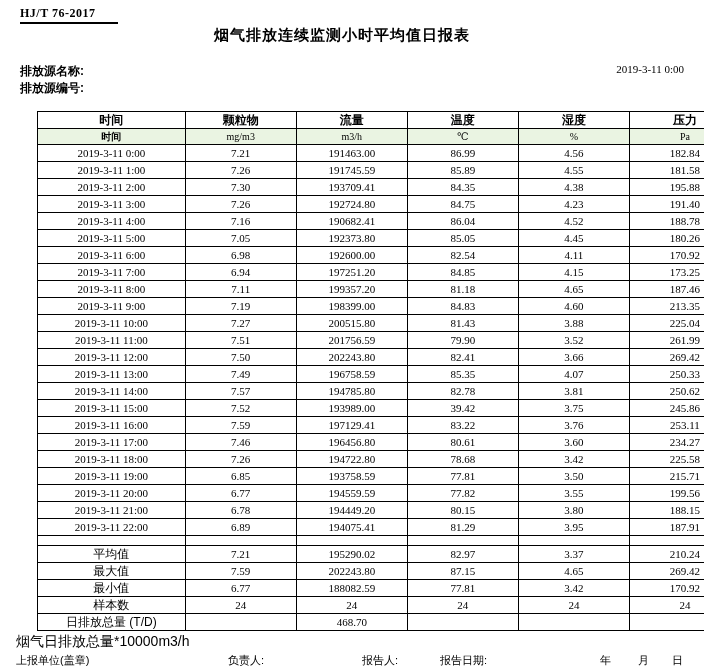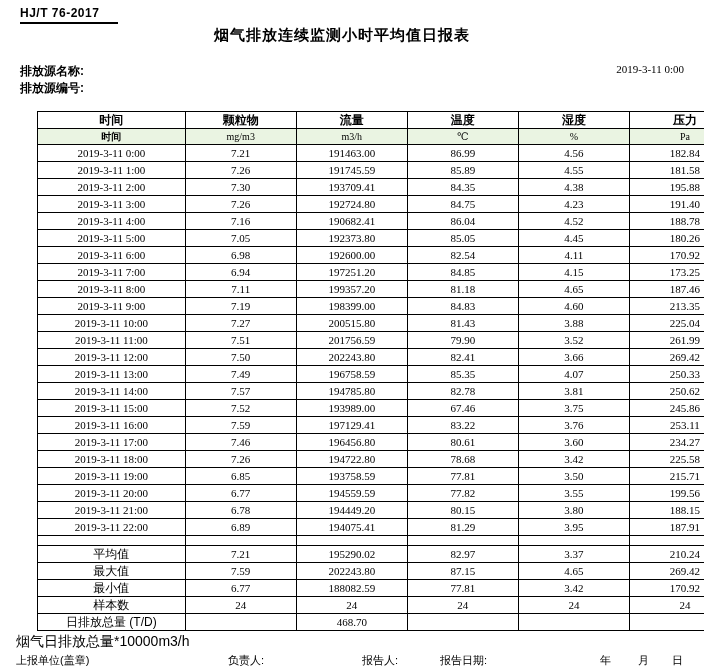--- a/index.html
+++ b/index.html
@@ -6,21 +6,21 @@
   body{
     width:704px;height:668px;
     background:#ffffff;
     font-family:"Liberation Sans","DejaVu Sans",sans-serif;
     color:#000;
     position:relative;
     overflow:hidden;
   }
   .std-code{
     position:absolute;left:20px;top:6px;
-    font-family:Liberation Sans, sans-serif;
+    font-family:Liberation Serif, serif;
     font-weight:bold;font-size:12px;letter-spacing:0.5px;
   }
   .std-rule{
     position:absolute;left:20px;top:22px;width:98px;height:2px;background:#000;
   }
   .title{
     position:absolute;left:0;top:26px;width:684px;text-align:center;
     font-size:15px;font-weight:bold;letter-spacing:1px;
   }
   .src-name{
@@ -228,21 +228,21 @@
         <td class="val">7.57</td>
         <td class="val">194785.80</td>
         <td class="val">82.78</td>
         <td class="val">3.81</td>
         <td class="val">250.62</td>
       </tr>
     <tr>
         <td class="time">2019-3-11 15:00</td>
         <td class="val">7.52</td>
         <td class="val">193989.00</td>
-        <td class="val">67.46</td>
+        <td class="val">39.42</td>
         <td class="val">3.75</td>
         <td class="val">245.86</td>
       </tr>
     <tr>
         <td class="time">2019-3-11 16:00</td>
         <td class="val">7.59</td>
         <td class="val">197129.41</td>
         <td class="val">83.22</td>
         <td class="val">3.76</td>
         <td class="val">253.11</td>

